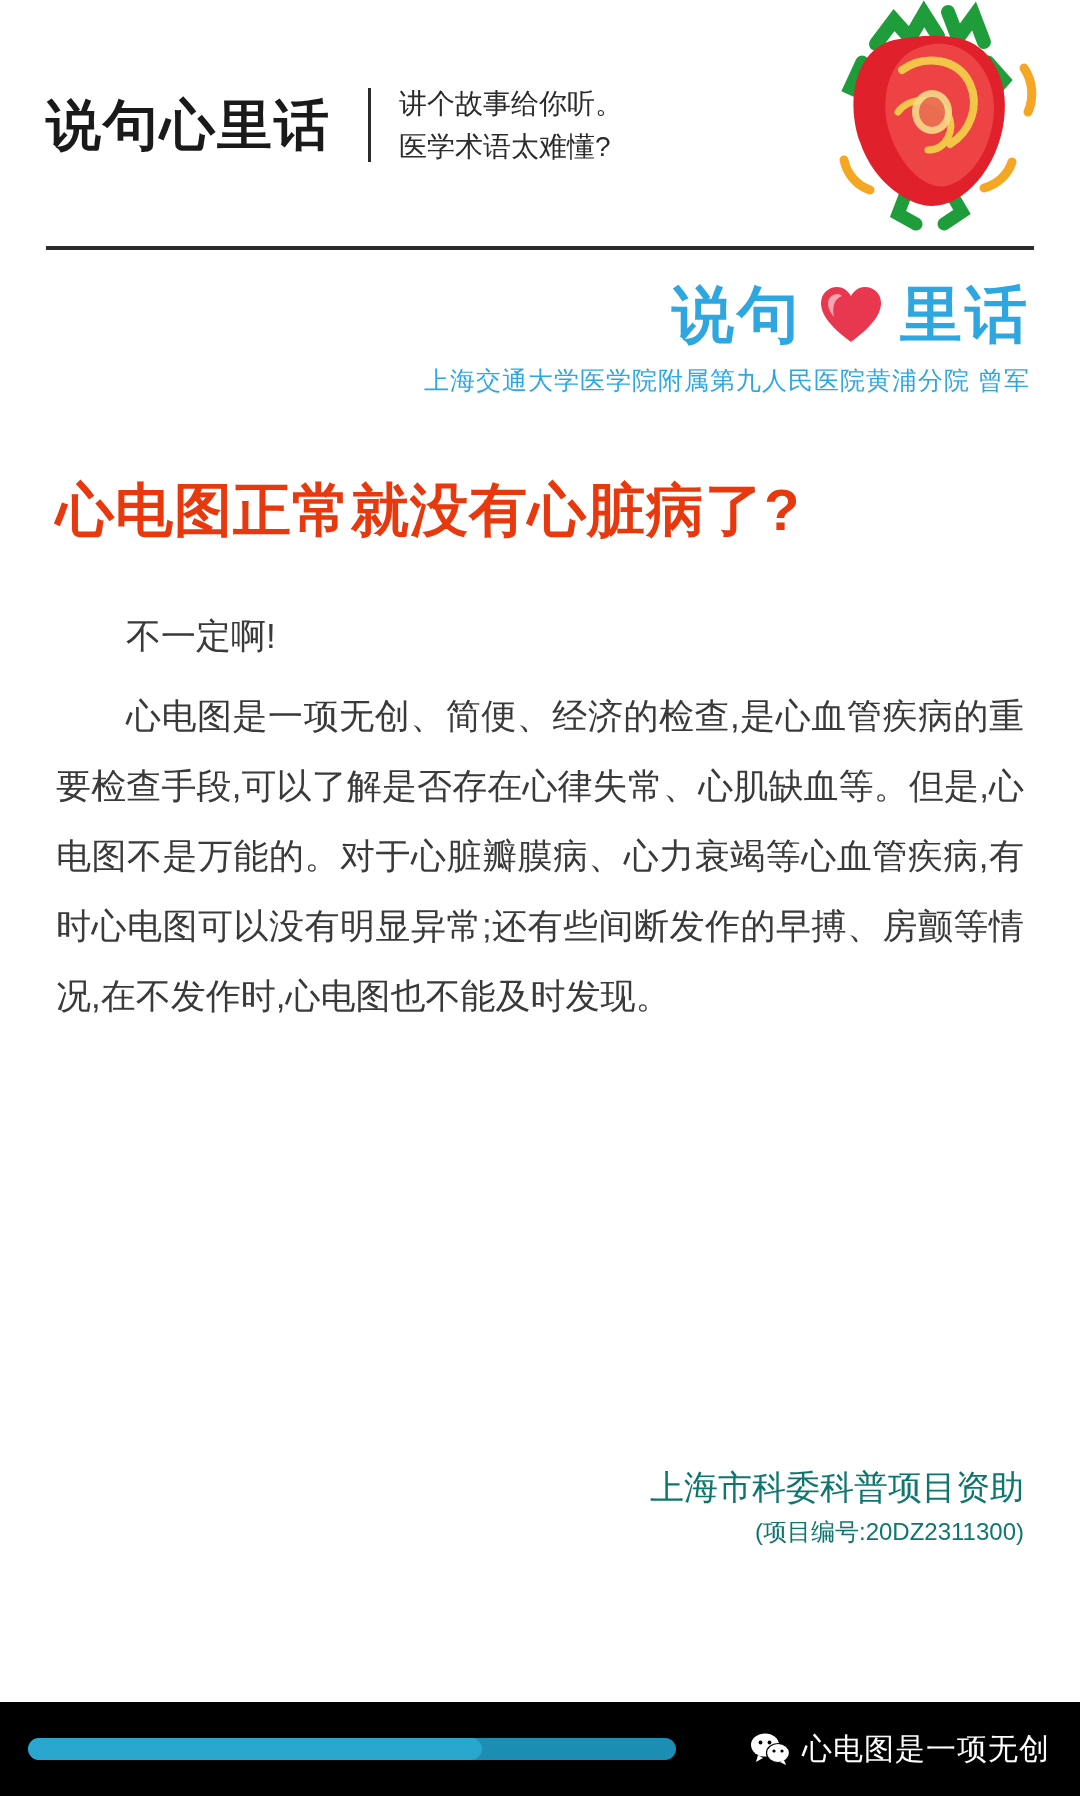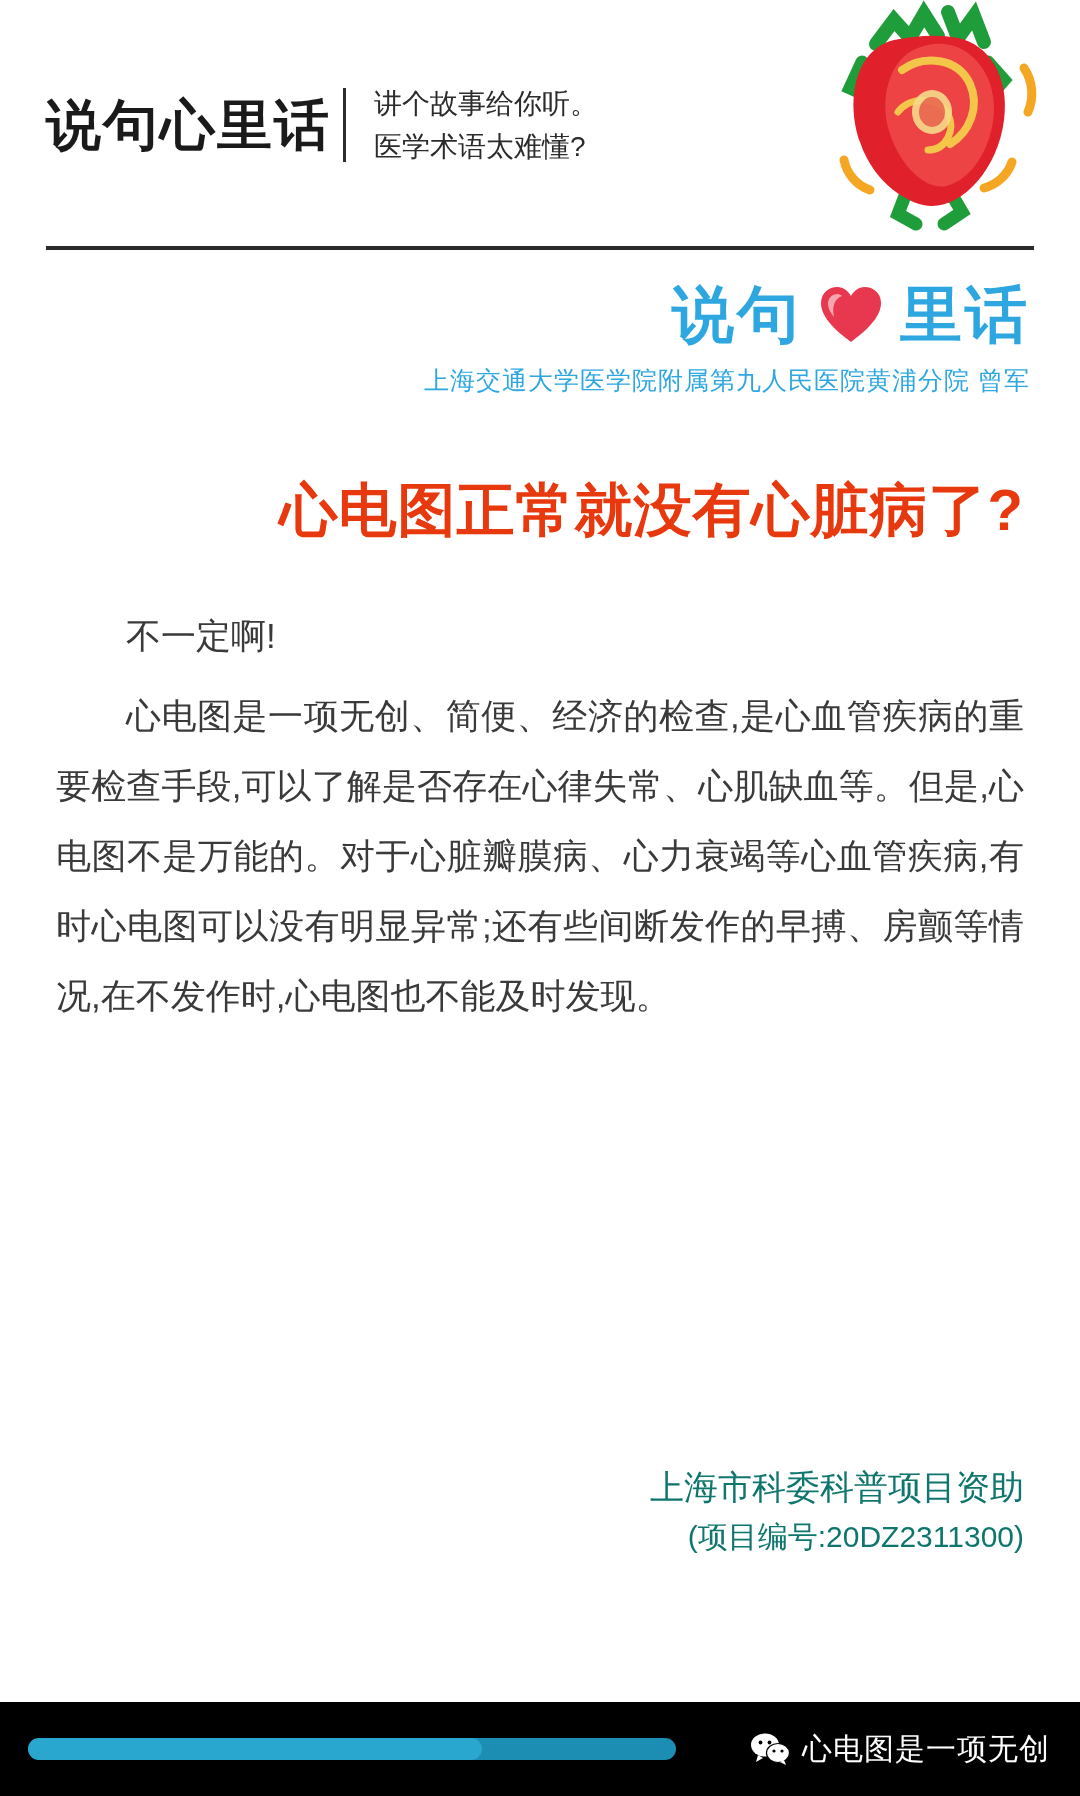--- a/index.html
+++ b/index.html
@@ -27,21 +27,21 @@
     align-items: center;
     height: 100%;
     position: relative;
   }
   .brand-title {
     font-size: 55px;
     font-weight: bold;
     letter-spacing: 2px;
     color: #1a1a1a;
     line-height: 1;
-    padding-right: 12px;
+    padding-right: 37px;
     white-space: nowrap;
   }
   .brand-divider {
     width: 3px;
     height: 74px;
     background: #2b2b2b;
     margin-right: 28px;
   }
   .brand-sub {
     font-size: 28px;
@@ -102,21 +102,20 @@
 
   
   .headline {
     margin-top: 78px;
     padding: 0 56px;
     font-size: 58px;
     font-weight: bold;
     color: #e8380d;
     letter-spacing: 1px;
     line-height: 1.2;
-    text-align: right;
   }
 
   
   .body-copy {
     margin-top: 56px;
     padding: 0 56px;
     color: #3a3a3a;
     font-size: 35px;
     line-height: 2.0;
     text-align: justify;
@@ -128,21 +127,21 @@
 
   
   .funding {
     position: absolute;
     right: 56px;
     top: 1462px;
     text-align: right;
     color: #0f766e;
   }
   .funding .line1 { font-size: 34px; line-height: 1.5; }
-  .funding .line2 { font-size: 30px; line-height: 1.6; }
+  .funding .line2 { font-size: 24px; line-height: 1.6; }
 
   
   .bottom-bar {
     position: absolute;
     left: 0;
     right: 0;
     bottom: 0;
     height: 94px;
     background: #000000;
   }

